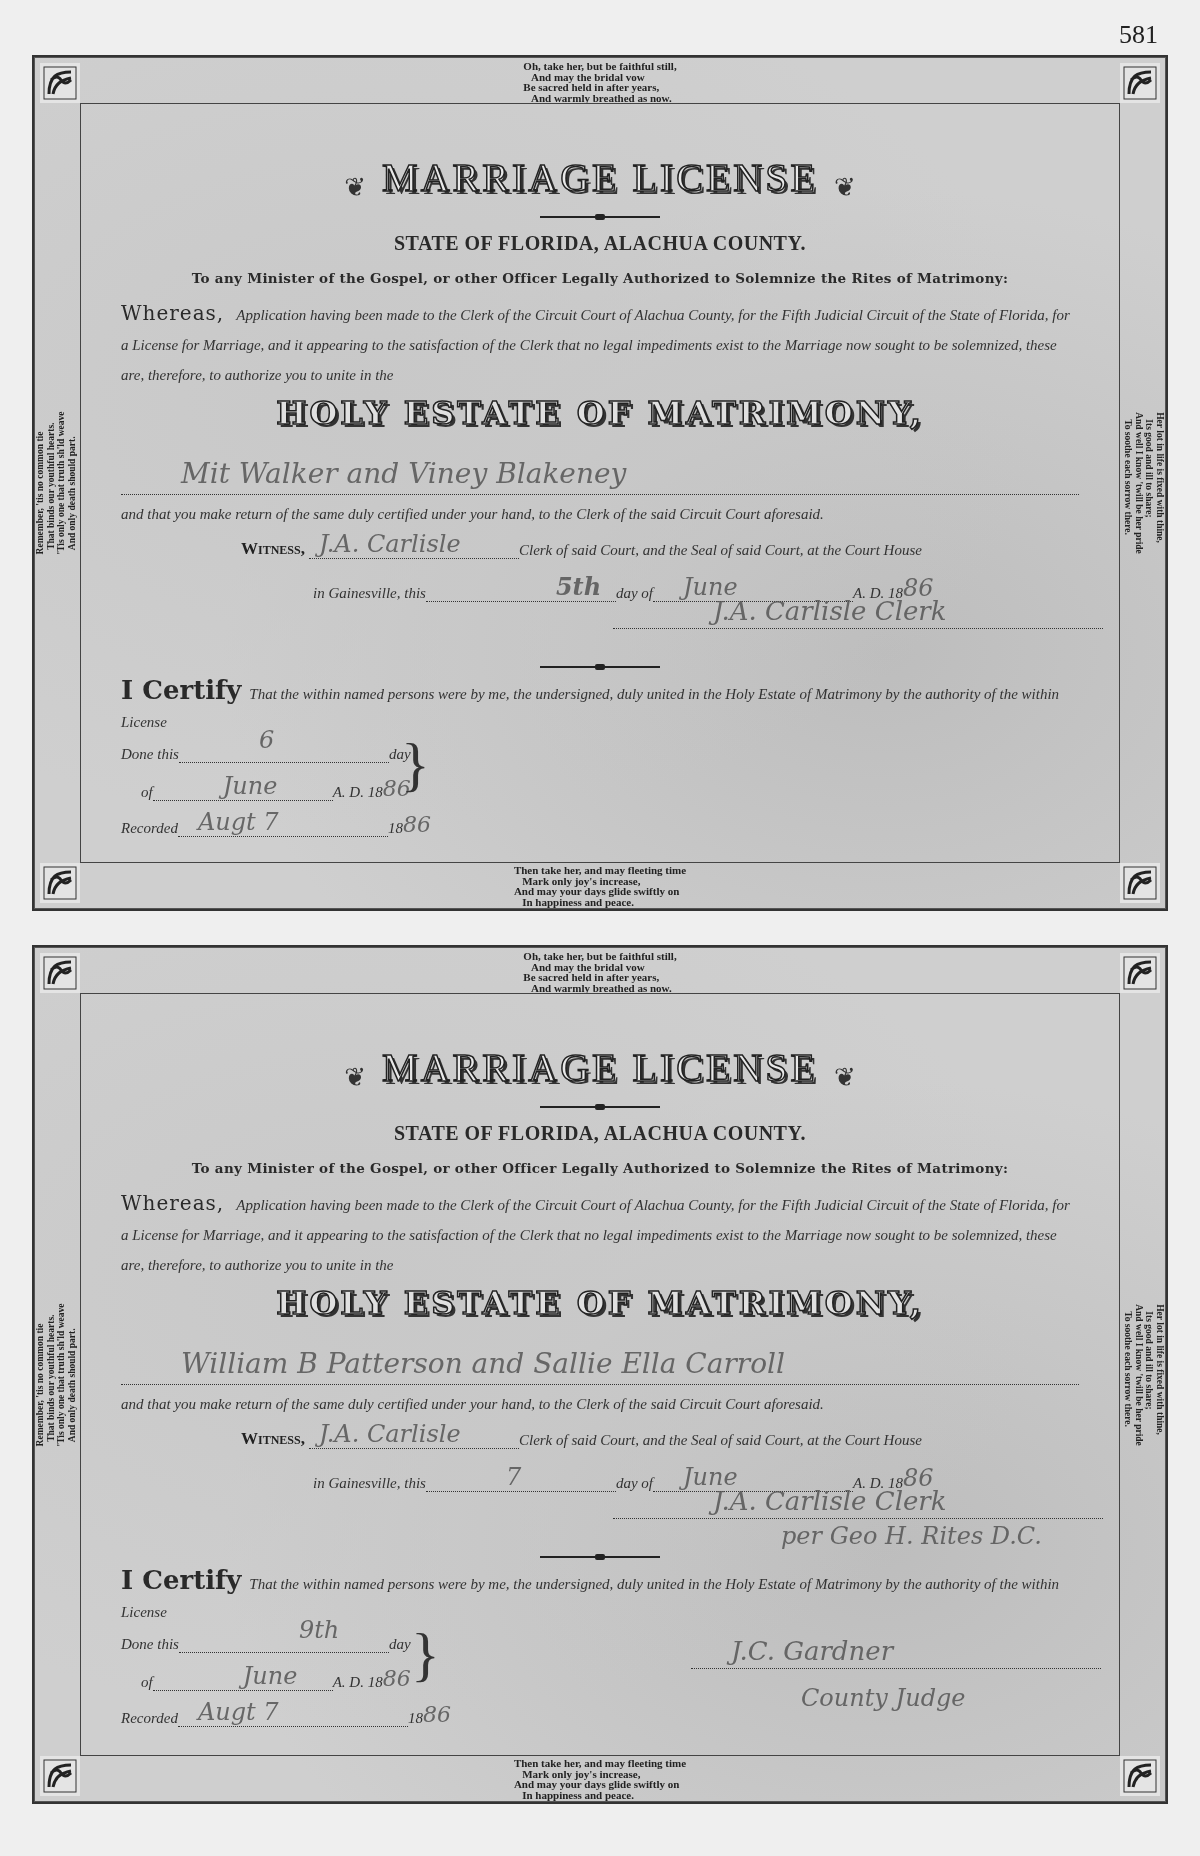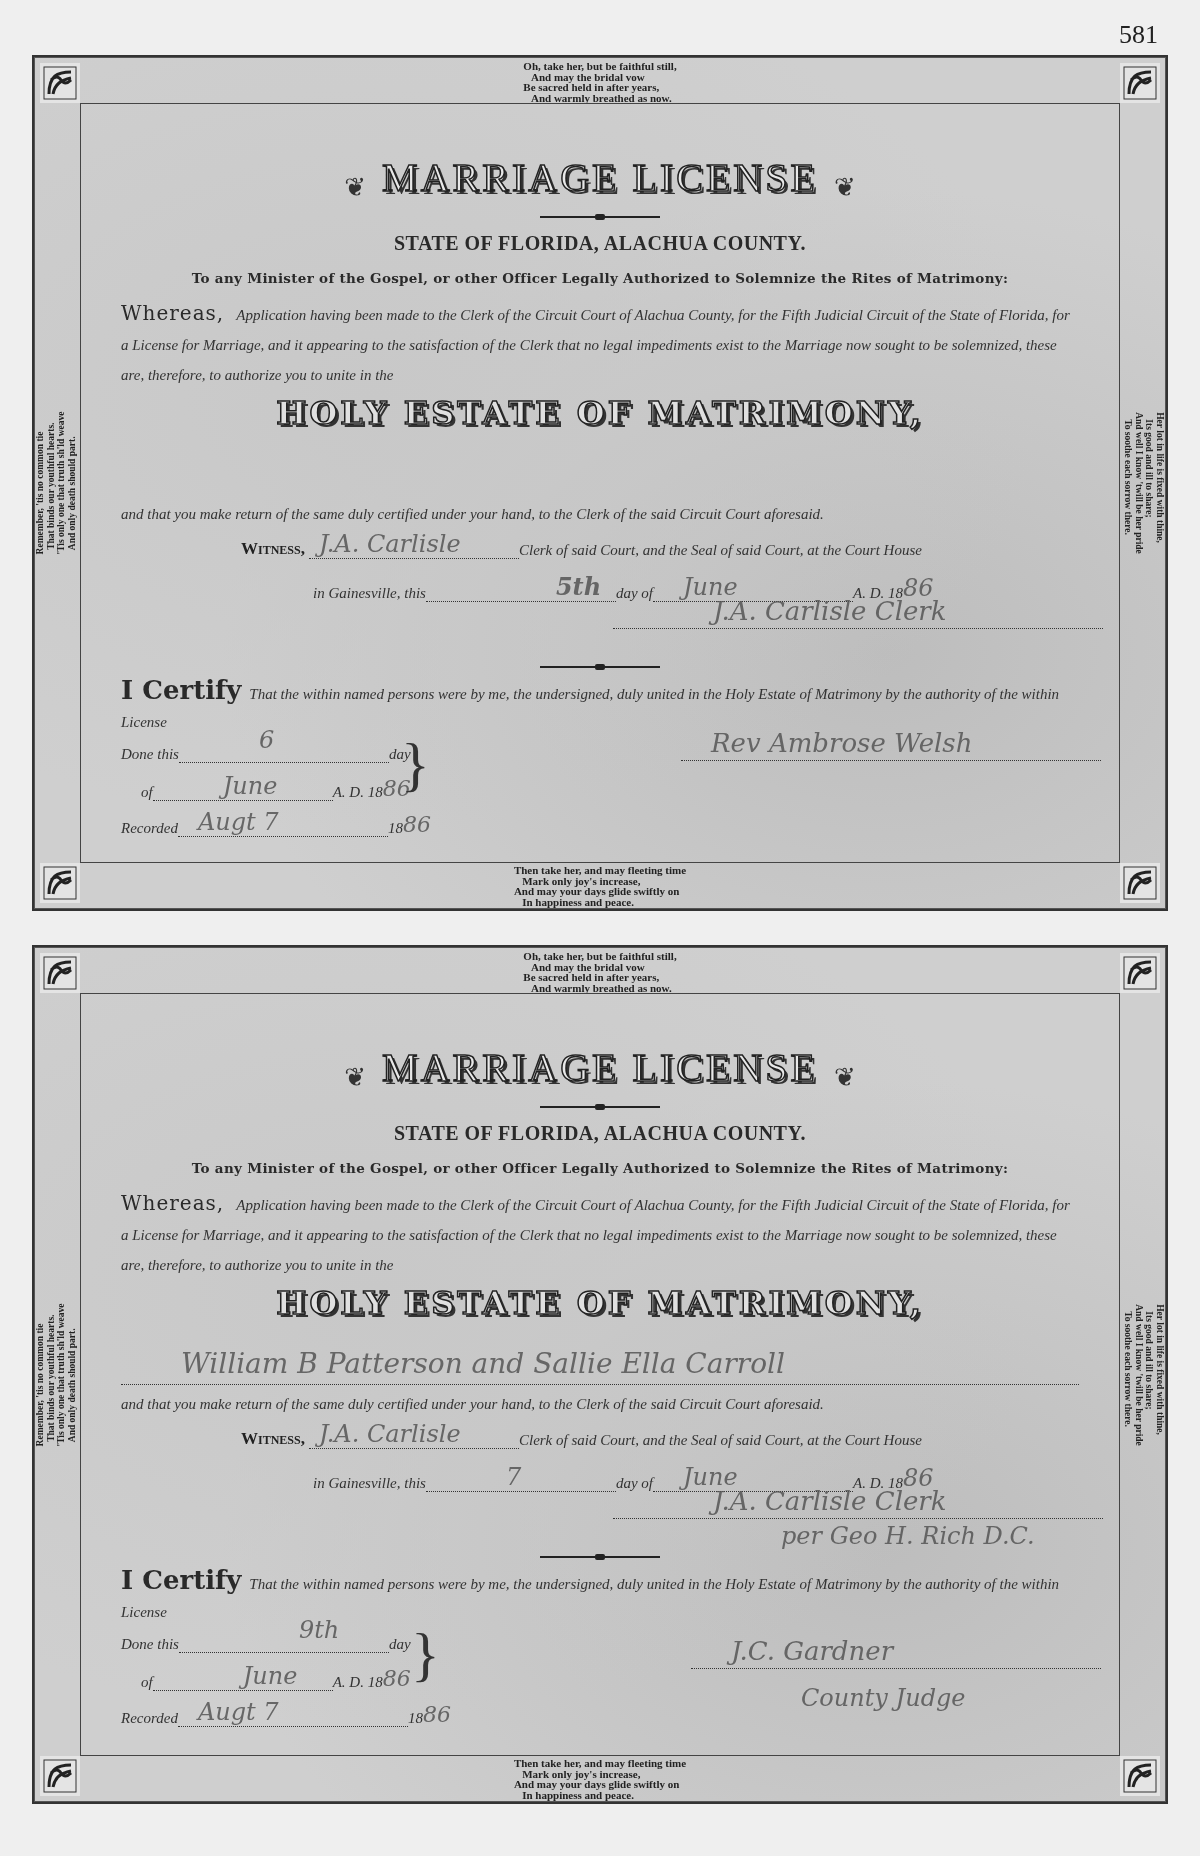--- a/index.html
+++ b/index.html
@@ -201,20 +201,23 @@
     <div class="title-banner">
       <span class="flourish">❦</span><span class="title-text">MARRIAGE LICENSE</span><span class="flourish">❦</span>
     </div>
     <div class="rule-ornament" style="top:110px;"></div>
     <div class="state-line" style="top:128px;">STATE OF FLORIDA, ALACHUA COUNTY.</div>
     <div class="address-line" style="top:166px;">To any Minister of the Gospel, or other Officer Legally Authorized to Solemnize the Rites of Matrimony:</div>
     <div class="whereas-block" style="top:194px;">
       <span class="whereas-word">Whereas,</span><span>Application having been made to the Clerk of the Circuit Court of Alachua County, for the Fifth Judicial Circuit of the State of Florida, for a License for Marriage, and it appearing to the satisfaction of the Clerk that no legal impediments exist to the Marriage now sought to be solemnized, these are, therefore, to authorize you to unite in the</span>
     </div>
     <div class="holy-estate" style="top:290px;">HOLY ESTATE OF MATRIMONY,</div>
+    <div class="names-line" style="top:350px;">
+      <span class="handwriting">Mit Walker and Viney Blakeney</span>
+    </div>
     <div class="plain-italic" style="top:402px;">and that you make return of the same duly certified under your hand, to the Clerk of the said Circuit Court aforesaid.</div>
     <div class="witness-row" style="top:432px;">
       <span class="witness-word">Witness,</span>
       <span class="fill" style="width:210px;">
           <span class="handwriting">J.A. Carlisle</span>
         </span>
       <span>Clerk of said Court, and the Seal of said Court, at the Court House</span>
     </div>
     <div class="witness-row" style="top:470px; left:232px;">
       <span>in Gainesville, this</span>
@@ -251,23 +254,20 @@
       <span class="handwriting" style="font-size:22px;">86</span>
     </div>
     <div class="brace" style="top:630px; left:320px;">}</div>
     <div class="done-row" style="top:708px;">
       <span>Recorded</span>
       <span class="fill" style="width:210px;">
           <span class="handwriting" style="left:20px;">Augt 7</span>
         </span>
       <span>18</span>
       <span class="handwriting" style="font-size:22px;">86</span>
-    </div>
-    <div class="sig-line" style="top:622px; left:600px; width:420px;">
-      <span class="handwriting" style="left:30px;">Rev Ambrose Welsh</span>
     </div>
   </div>
 </div>
 
 <div class="license second">
   <div class="corner tl">
       <svg viewBox="0 0 34 34">
         <rect x="1" y="1" width="32" height="32" fill="none" stroke="#333"></rect>
         <path d="M6 28 C6 10 14 6 28 6 M10 28 C12 18 18 14 28 12 M8 14 q6-6 10 0 q4 6 10 0" stroke="#222" stroke-width="3" fill="none"></path>
       </svg>
@@ -342,21 +342,21 @@
       <span>day of</span>
       <span class="fill" style="width:200px;">
           <span class="handwriting" style="left:30px;">June</span>
         </span>
       <span>A. D. 18</span>
       <span class="handwriting" style="font-size:24px;">86</span>
     </div>
     <div class="sig-line" style="top:490px; left:532px; width:490px;">
       <span class="handwriting" style="left:100px;">J.A. Carlisle Clerk</span>
     </div>
-    <div class="handwriting sig-sub" style="top:528px; left:700px;">per Geo H. Rich D.C.</div>
+    <div class="handwriting sig-sub" style="top:528px; left:700px;">per Geo H. Rites D.C.</div>
     <div class="rule-ornament" style="top:560px;"></div>
     <div class="certify-block" style="top:572px;">
       <span class="certify-word">I Certify</span><span>That the within named persons were by me, the undersigned, duly united in the Holy Estate of Matrimony by the authority of the within License</span>
     </div>
     <div class="done-row" style="top:636px;">
       <span>Done this</span>
       <span class="fill" style="width:210px;">
           <span class="handwriting" style="left:120px; bottom:8px;">9th</span>
         </span>
       <span>day</span>

